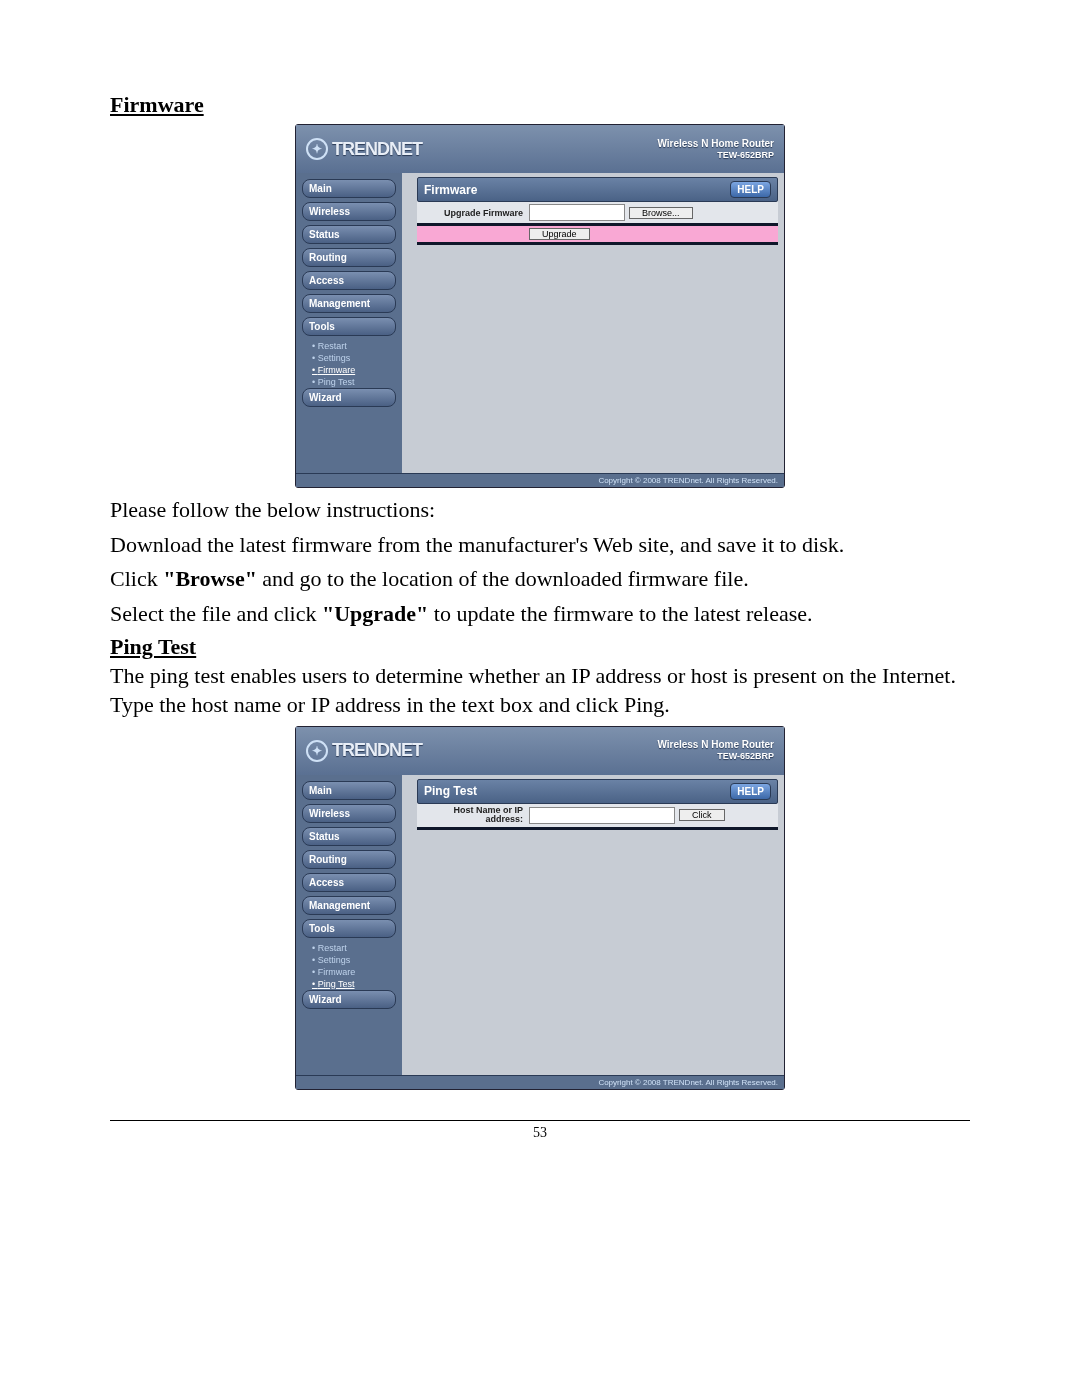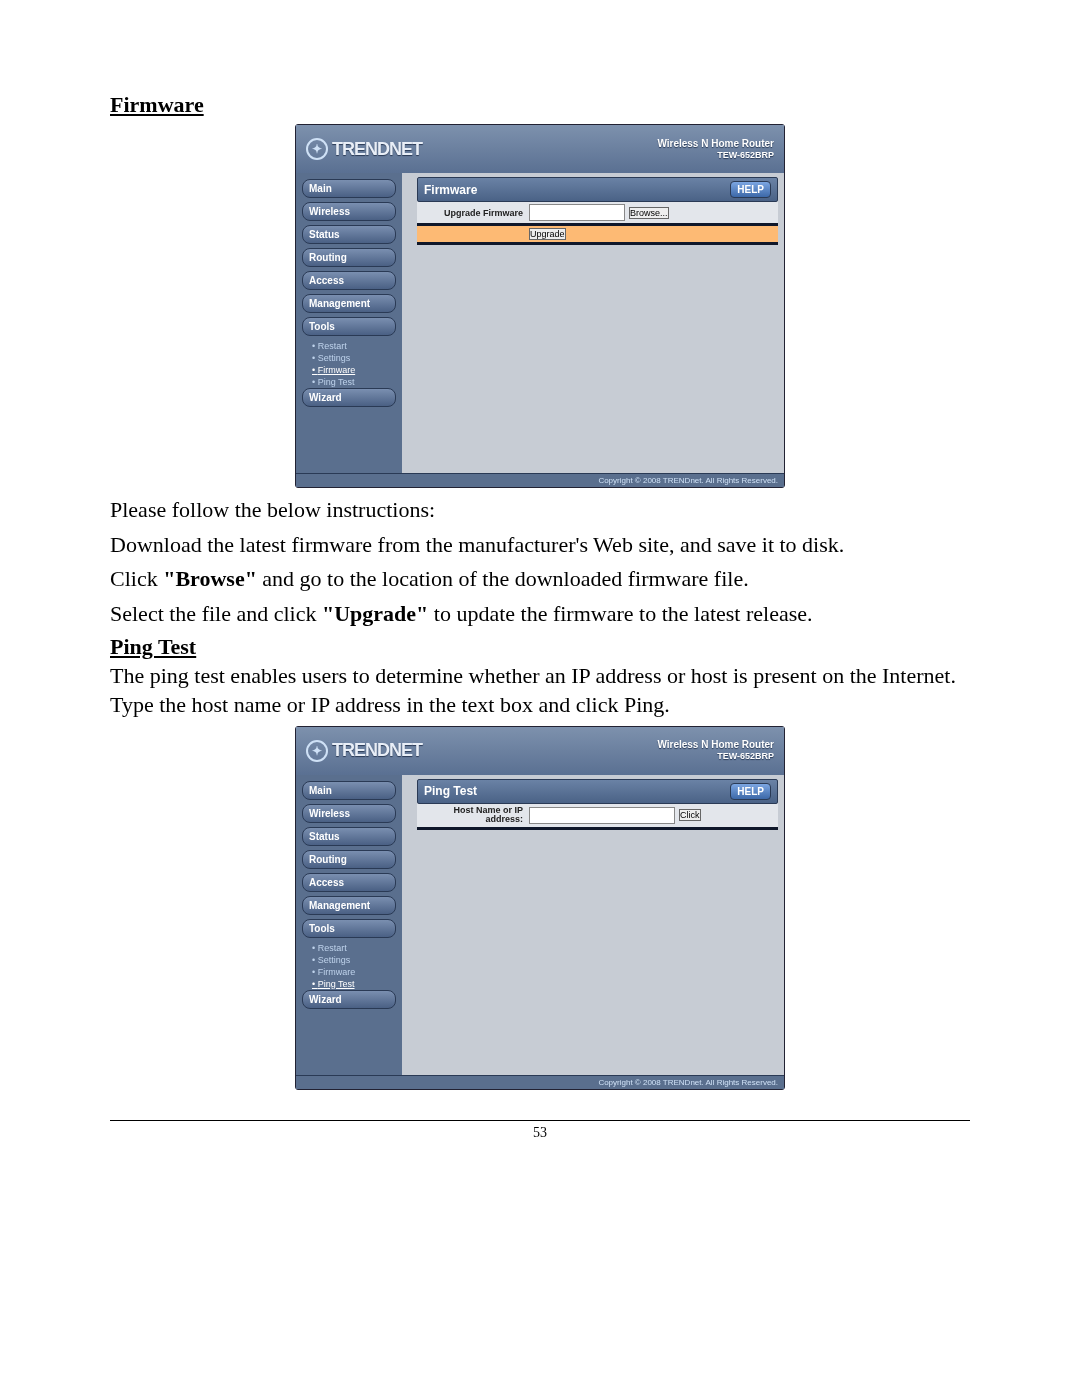--- a/index.html
+++ b/index.html
@@ -19,25 +19,25 @@
   .r-body{display:flex;background:#c7ccd4;min-height:300px;gap:15px;}
   .sidebar{width:106px;background:#5a6f8e;padding:6px 6px 30px 6px;box-sizing:border-box;}
   .nav-btn{background:linear-gradient(#7a8fb0,#4a6084);color:#fff;font-size:10px;font-weight:bold;padding:3px 6px;border:1px solid #2a3a55;border-radius:8px;margin-bottom:4px;cursor:pointer;}
   .sub{color:#bfd3ec;font-size:9px;padding:1px 0 1px 10px;}
   .sub.act{color:#fff;text-decoration:underline;}
   .sub::before{content:"• ";}
   .content{flex:1;background:#c7ccd4;padding:4px 6px 4px 0;}
   .titlebar{display:flex;justify-content:space-between;align-items:center;background:linear-gradient(#6a82a5,#4a6286);color:#fff;font-size:12px;font-weight:bold;padding:3px 6px;border:1px solid #2a3a55;border-radius:2px;}
   .help{background:linear-gradient(#7ca6e2,#3c68a8);color:#fff;font-size:10px;font-weight:bold;padding:2px 6px;border:1px solid #2a3a55;border-radius:4px;cursor:pointer;}
   .row{display:flex;align-items:center;background:#e3e6eb;border-bottom:3px solid #0f172a;padding:2px 4px;}
-  .row.alt{background:#fdba74;}
+  .row.alt{background:#f9a8d4;}
   .row .lbl{width:102px;text-align:right;font-size:9px;font-weight:bold;color:#222;padding-right:6px;}
   .row .ctl{flex:1;display:flex;align-items:center;gap:4px;}
   .txt{width:90px;height:13px;background:#fff;border:1px solid #888;font-size:9px;}
-  .btn{font-size:9px;padding:0 0;background:#eee;border:1px solid #666;cursor:pointer;font-family:inherit;}
+  .btn{font-size:9px;padding:0 12px;background:#eee;border:1px solid #666;cursor:pointer;font-family:inherit;}
   .footer{background:#5a6f8e;color:#cfe1f6;font-size:8px;text-align:right;padding:2px 6px;border-top:1px solid #2a3a55;}
   .page-rule{border:0;border-top:1px solid #000;margin:30px 0 4px 0;}
   .page-num{text-align:center;font-size:14px;}
 </style>
 </head>
 <body>
 
 <div class="page">
 
   <div class="h">Firmware</div>

